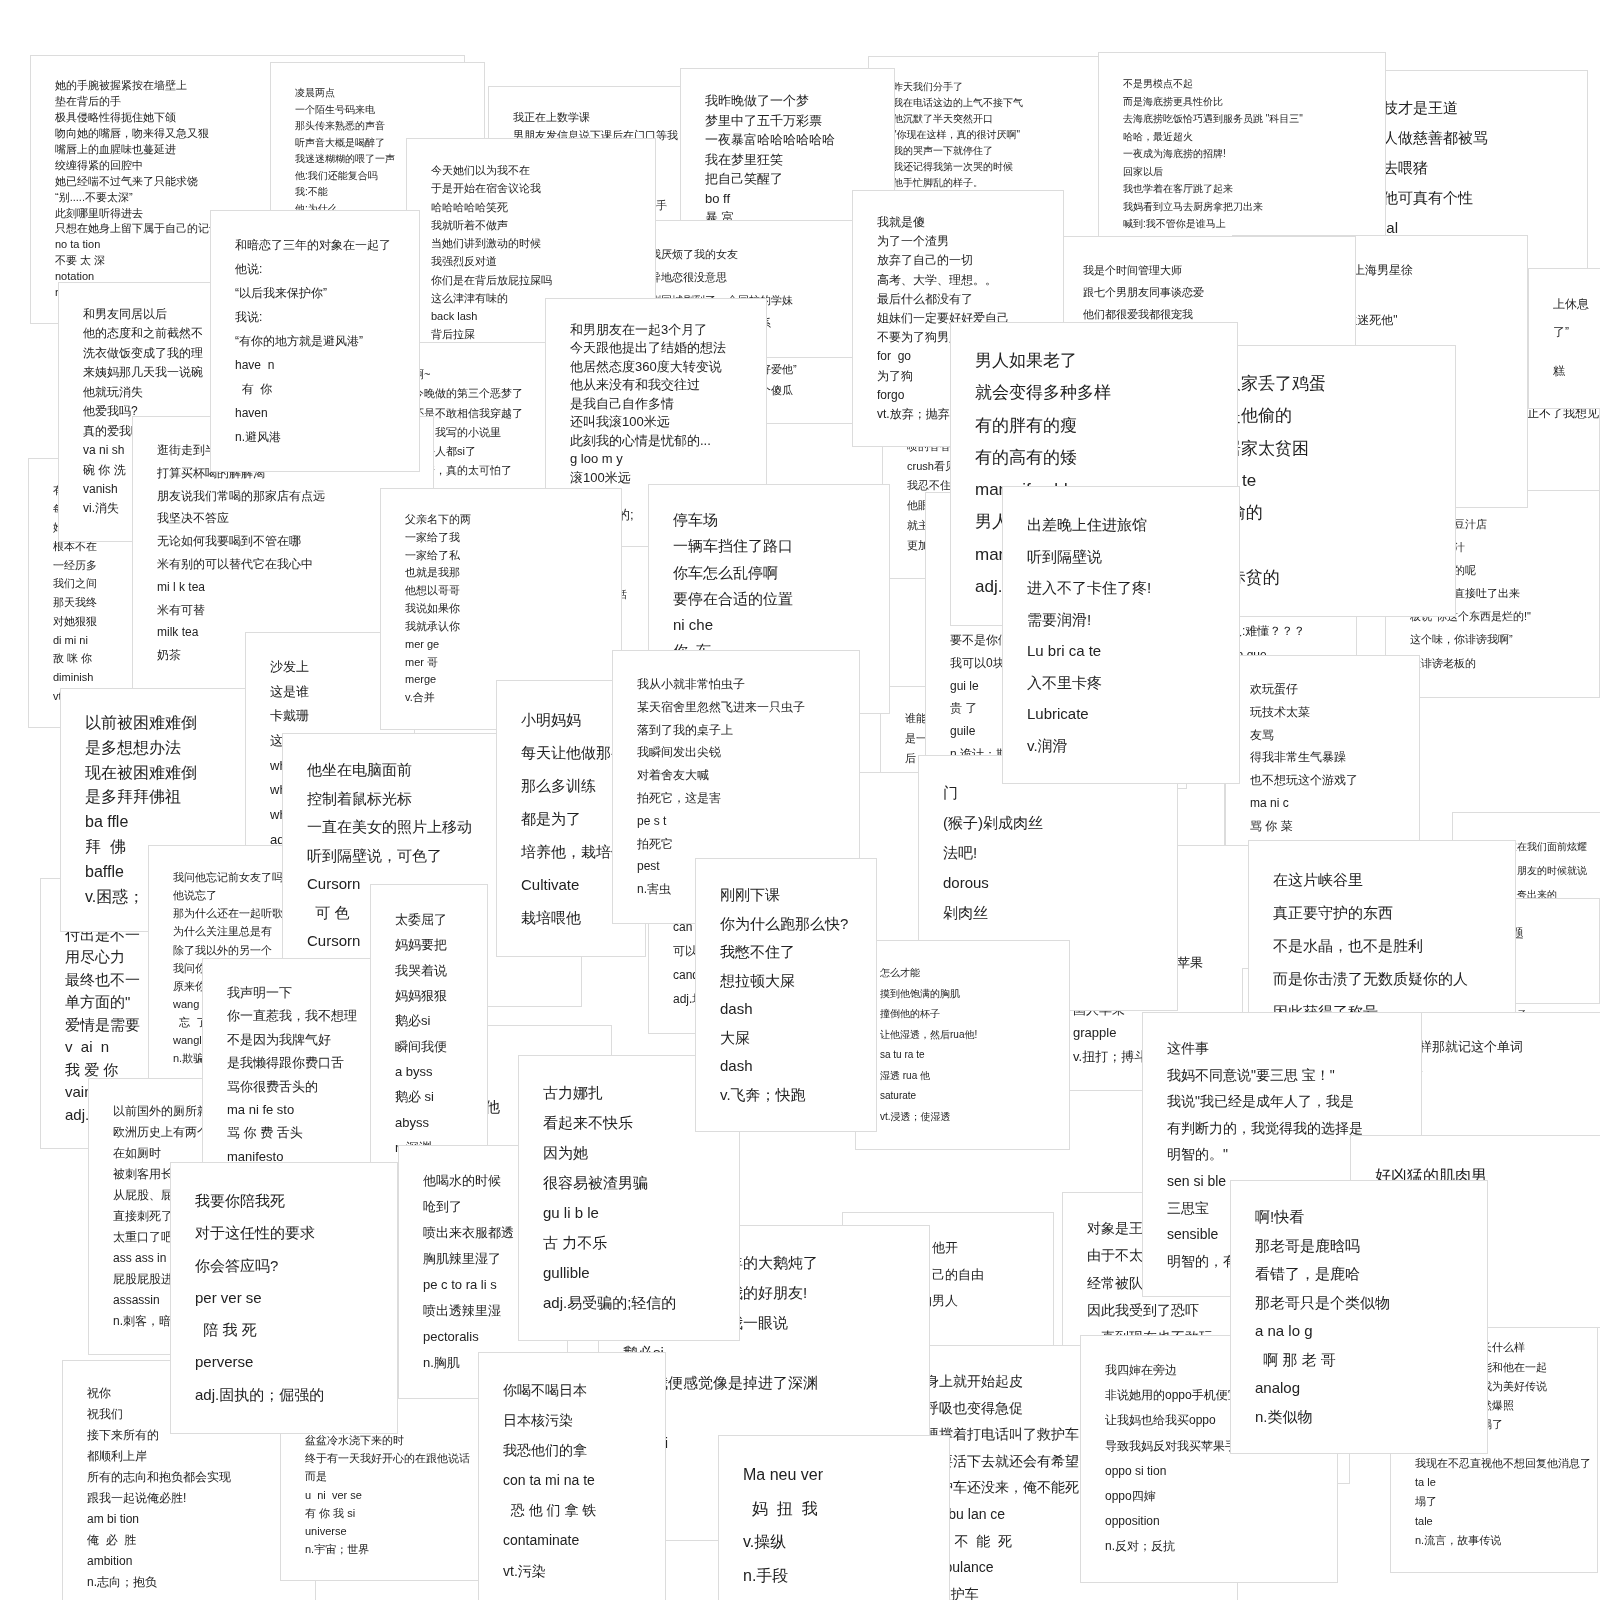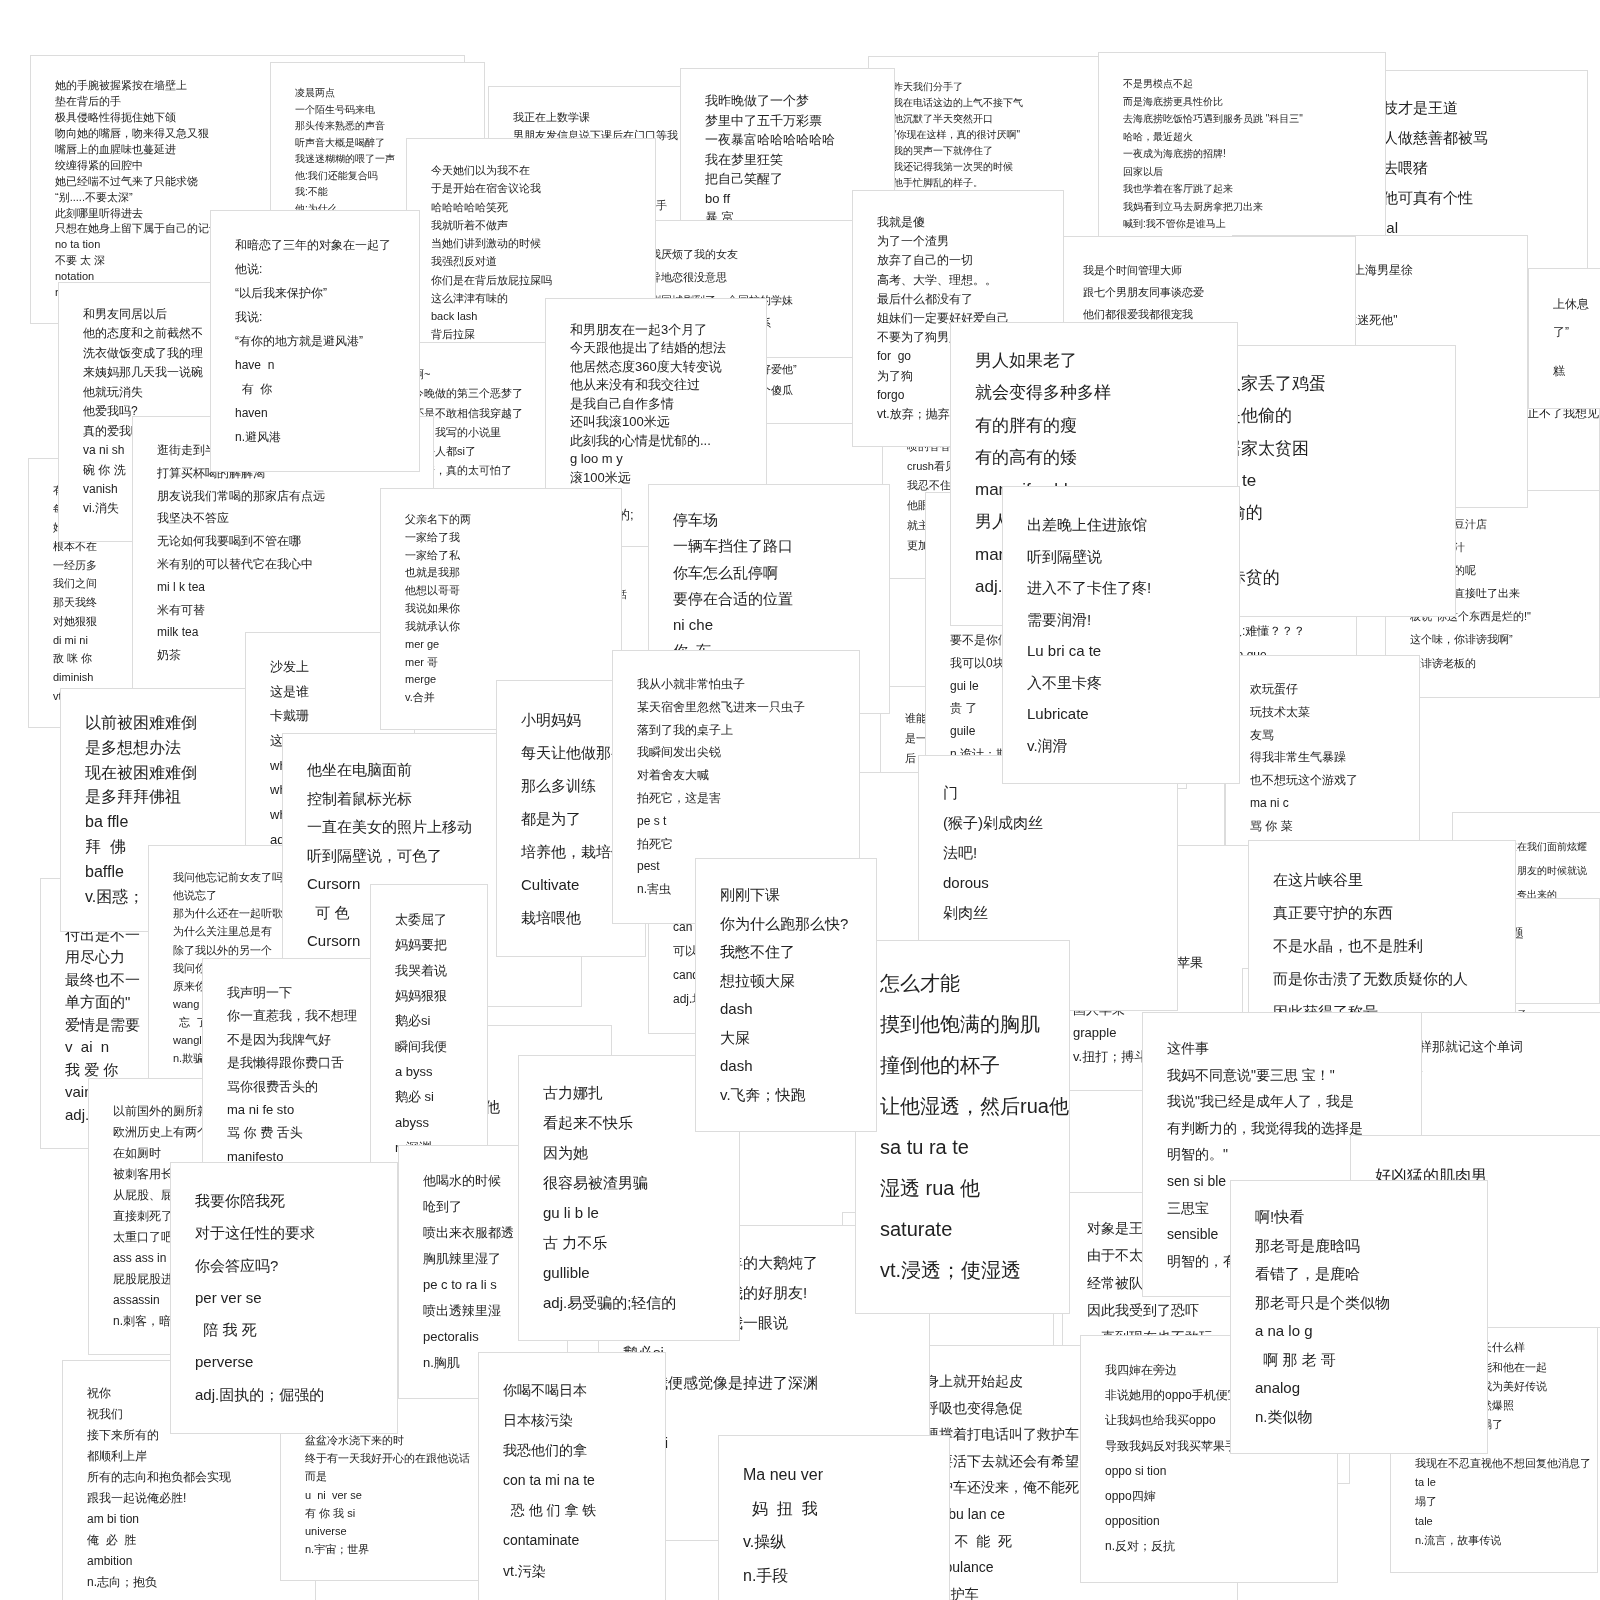--- a/index.html
+++ b/index.html
@@ -590,21 +590,21 @@
   <div class="card" style="left:695px;top:858px;width:182px;font-size:15px;line-height:1.9;z-index:14">
       <div class="ln">刚刚下课</div>
       <div class="ln">你为什么跑那么快?</div>
       <div class="ln">我憋不住了</div>
       <div class="ln">想拉顿大屎</div>
       <div class="ln">dash</div>
       <div class="ln">大屎</div>
       <div class="ln">dash</div>
       <div class="ln">v.飞奔；快跑</div>
     </div>
-  <div class="card" style="left:855px;top:940px;width:215px;font-size:20px;line-height:2.05;z-index:13">
+  <div class="card" style="left:855px;top:940px;width:215px;font-size:10px;line-height:2.05;z-index:13">
       <div class="ln">怎么才能</div>
       <div class="ln">摸到他饱满的胸肌</div>
       <div class="ln">撞倒他的杯子</div>
       <div class="ln">让他湿透，然后rua他!</div>
       <div class="ln">sa tu ra te</div>
       <div class="ln">湿透 rua 他</div>
       <div class="ln">saturate</div>
       <div class="ln">vt.浸透；使湿透</div>
     </div>
   <div class="card" style="left:1048px;top:845px;width:312px;font-size:13px;line-height:1.8;z-index:6">

